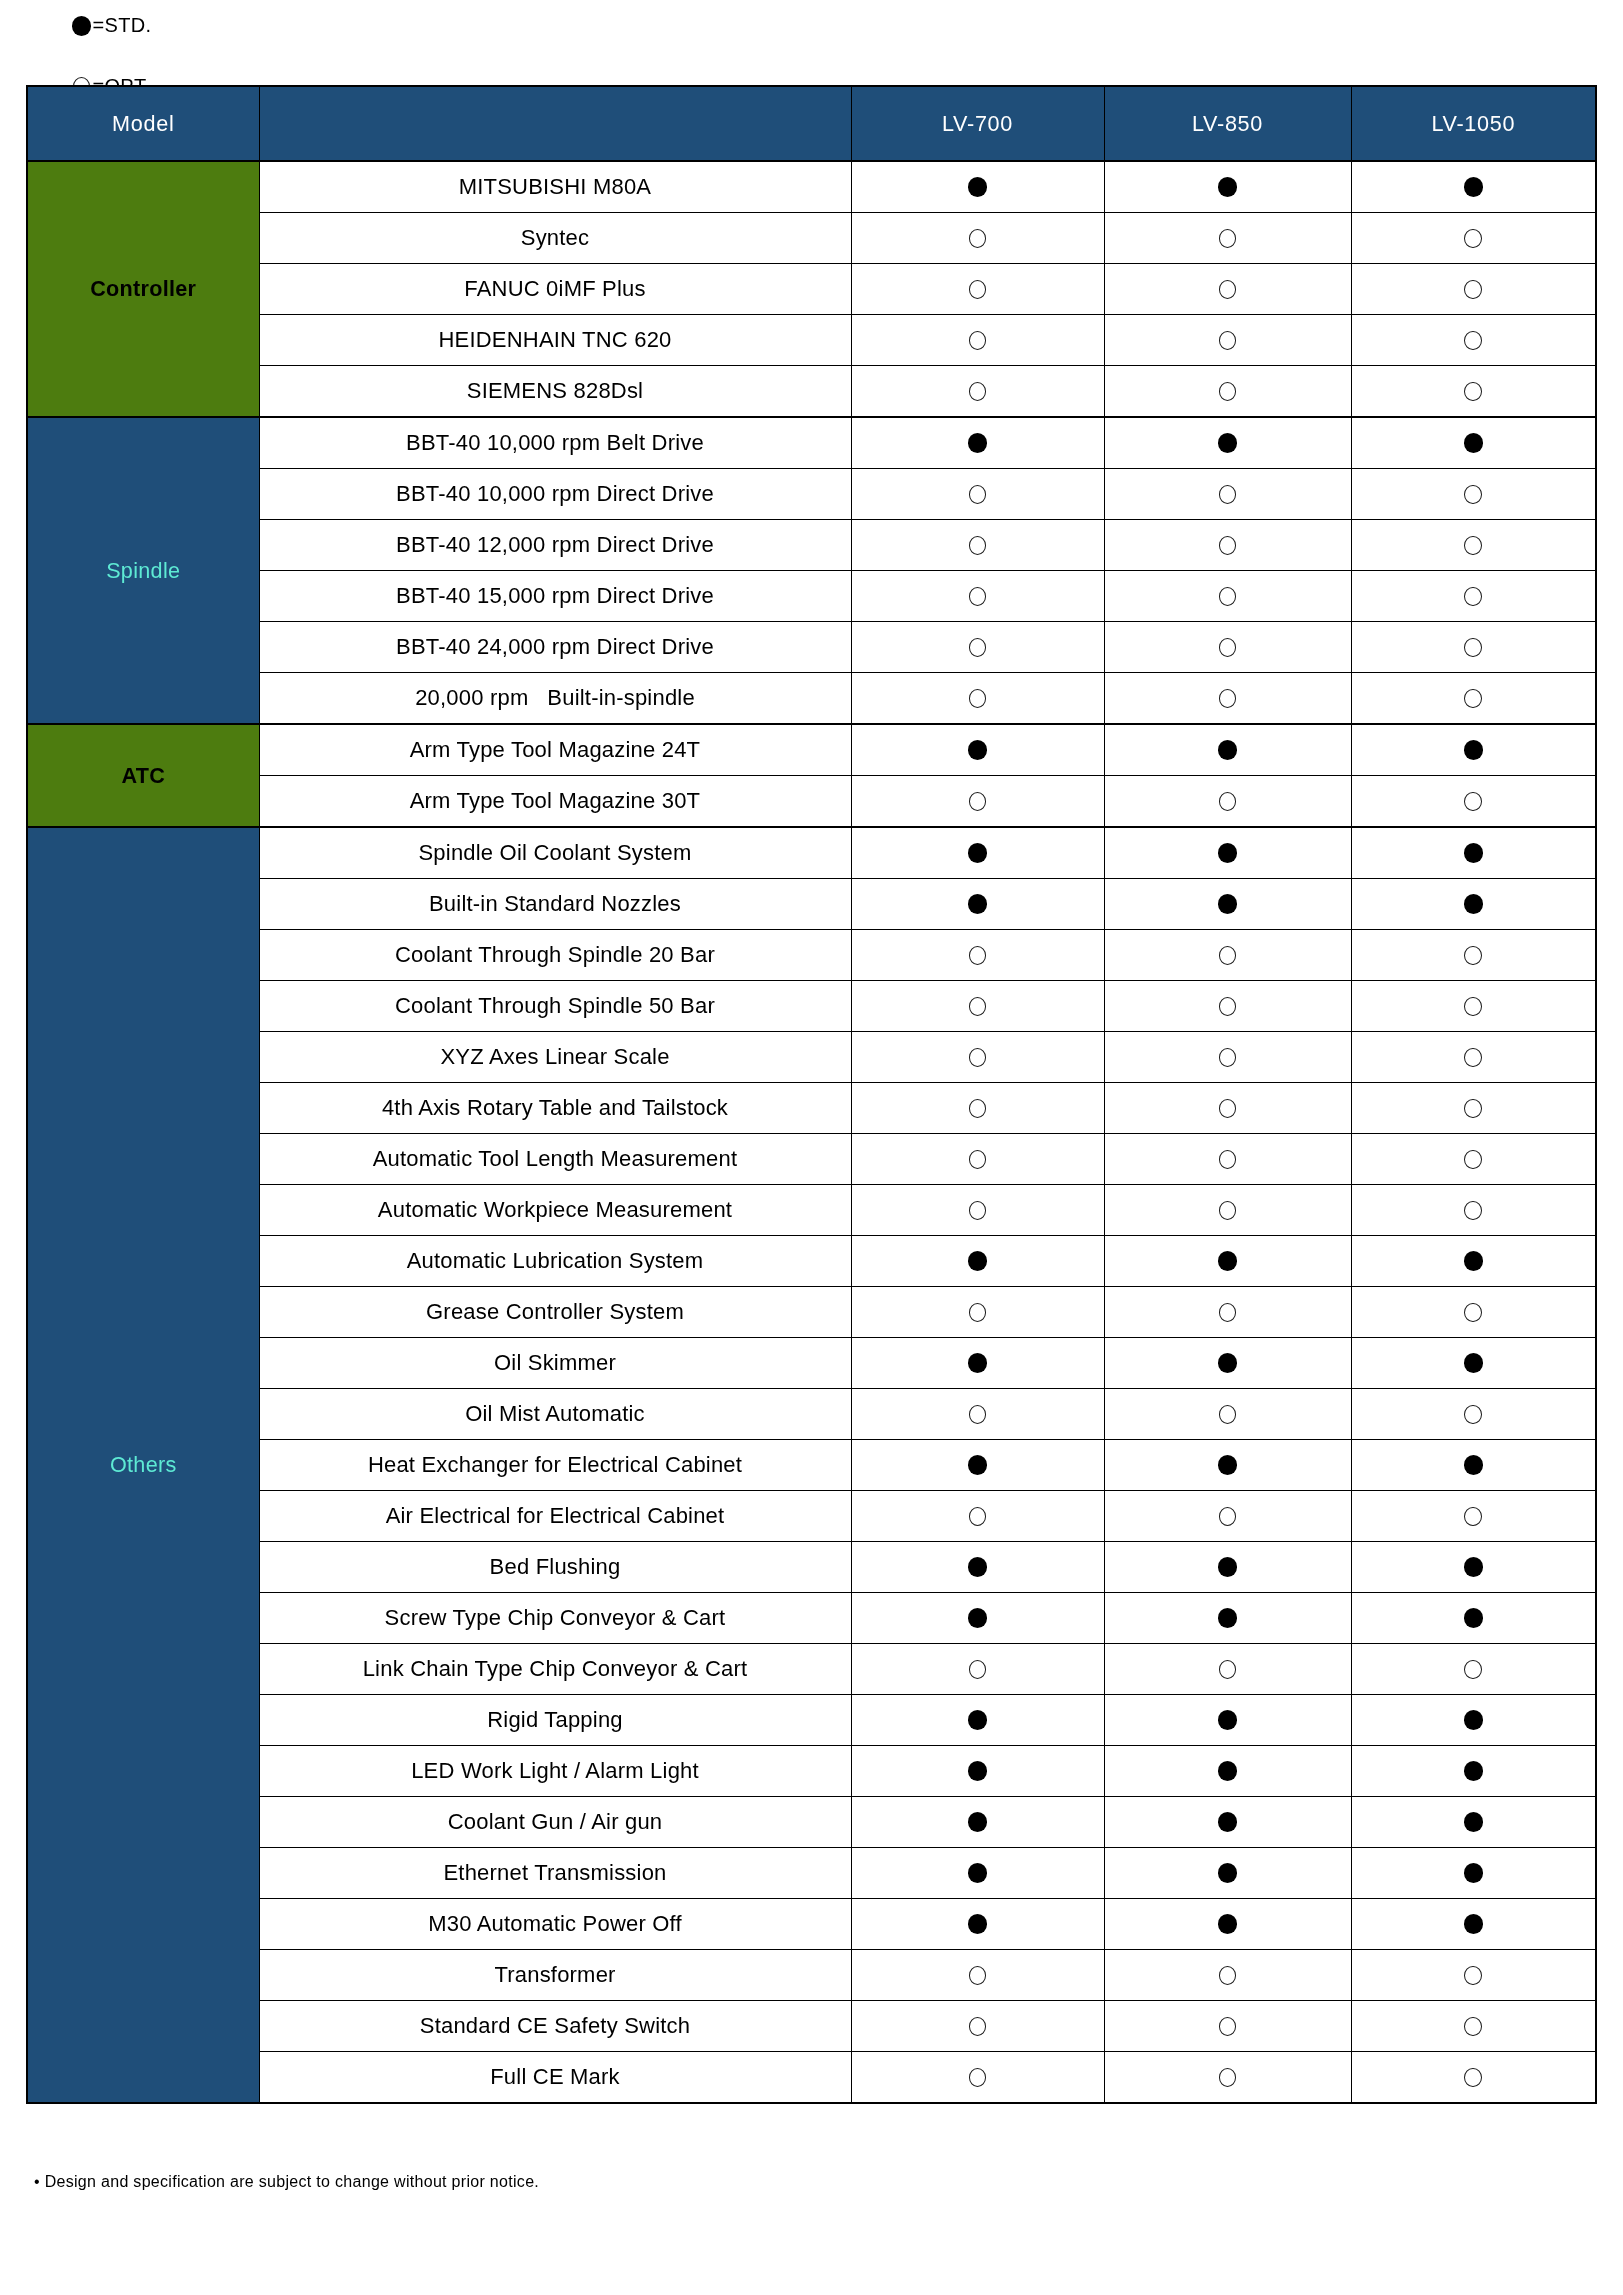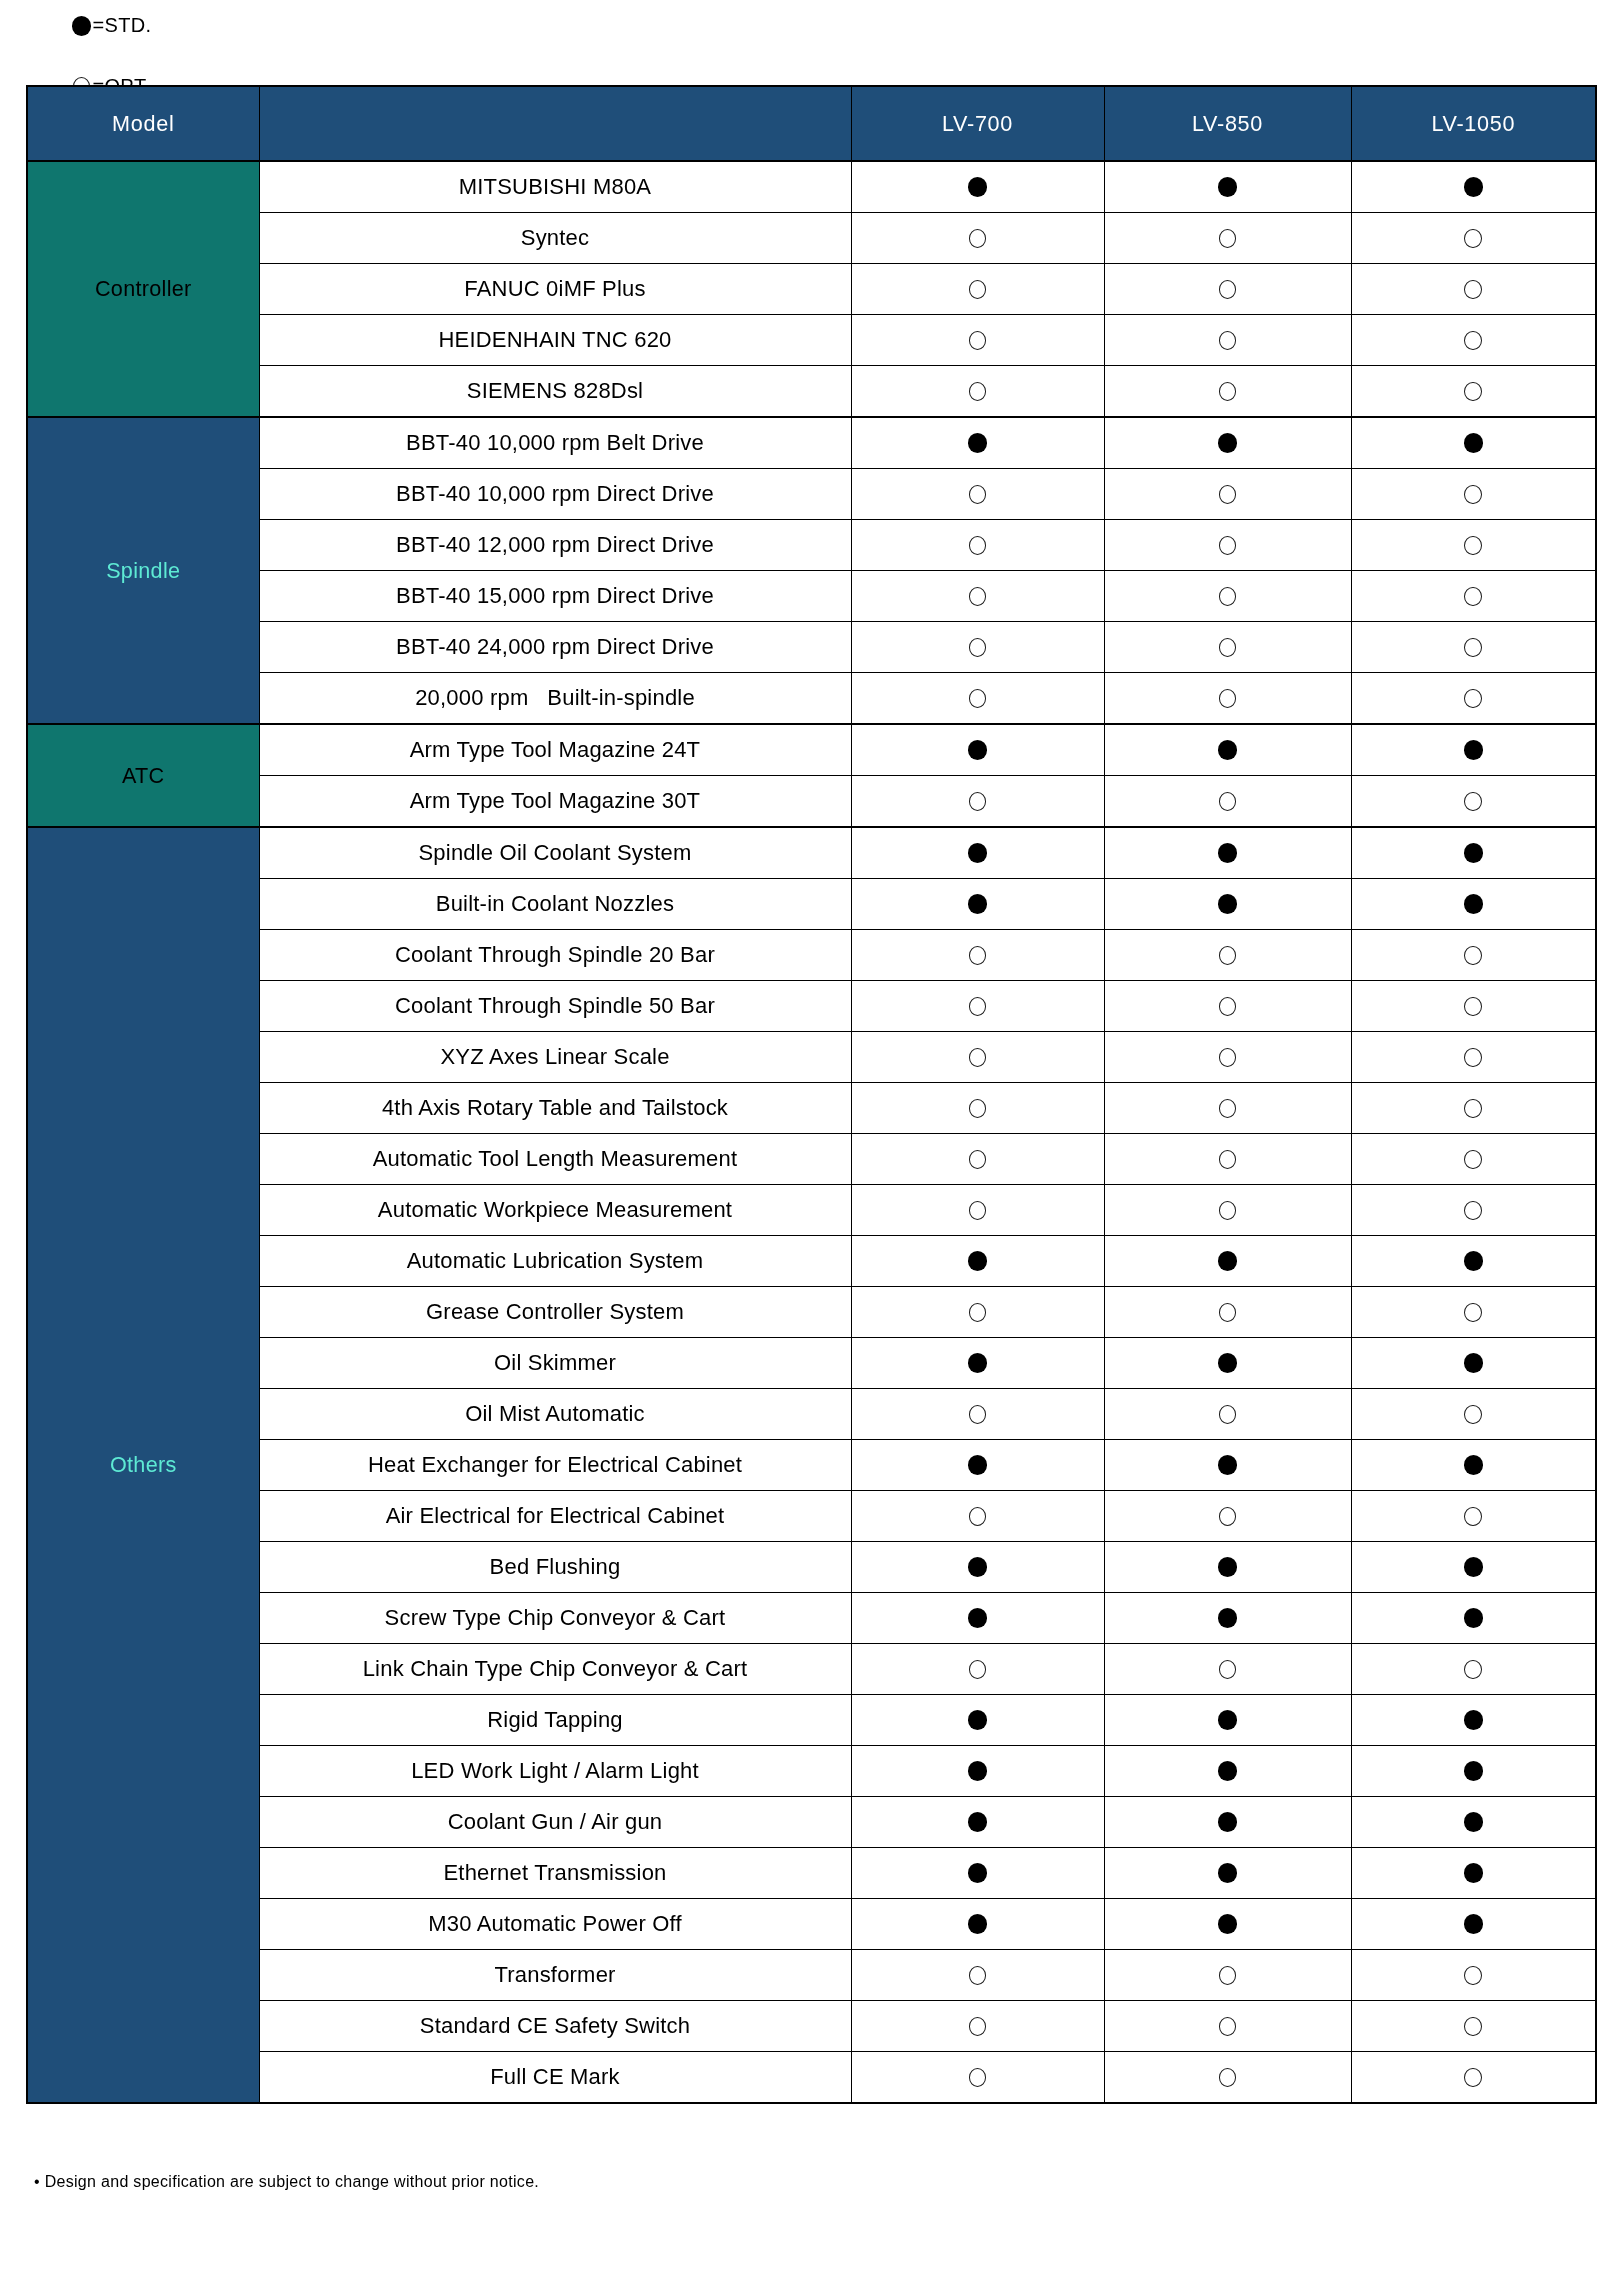--- a/index.html
+++ b/index.html
@@ -73,21 +73,21 @@
     height: 73px;
     text-align: center;
     border-bottom: 2.6px solid #000;
   }
   th.cat {
     font-weight: normal;
     font-size: 21.6px;
     text-align: center;
     letter-spacing: 0.3px;
   }
-  th.cat.gray { background: #0f766e; color: #000; }
+  th.cat.gray { background: #4d7c0f; color: #000; font-weight: bold; }
   th.cat.blue { background: #1F4E79; color: #5eead4; }
   td.feature {
     background: #ffffff;
     font-size: 22px;
     text-align: center;
     padding-left: 7.9px;
     height: 50px;
     letter-spacing: 0.2px;
     white-space: nowrap;
   }
@@ -228,21 +228,21 @@
           <td class="value"><span class="dot opt"></span></td>
         </tr>
         <tr class="section-start">
           <th class="cat blue" rowspan="25">Others</th>
           <td class="feature">Spindle Oil Coolant System</td>
           <td class="value"><span class="dot std"></span></td>
           <td class="value"><span class="dot std"></span></td>
           <td class="value"><span class="dot std"></span></td>
         </tr>
         <tr>
-          <td class="feature">Built-in Coolant Nozzles</td>
+          <td class="feature">Built-in Standard Nozzles</td>
           <td class="value"><span class="dot std"></span></td>
           <td class="value"><span class="dot std"></span></td>
           <td class="value"><span class="dot std"></span></td>
         </tr>
         <tr>
           <td class="feature">Coolant Through Spindle 20 Bar</td>
           <td class="value"><span class="dot opt"></span></td>
           <td class="value"><span class="dot opt"></span></td>
           <td class="value"><span class="dot opt"></span></td>
         </tr>

